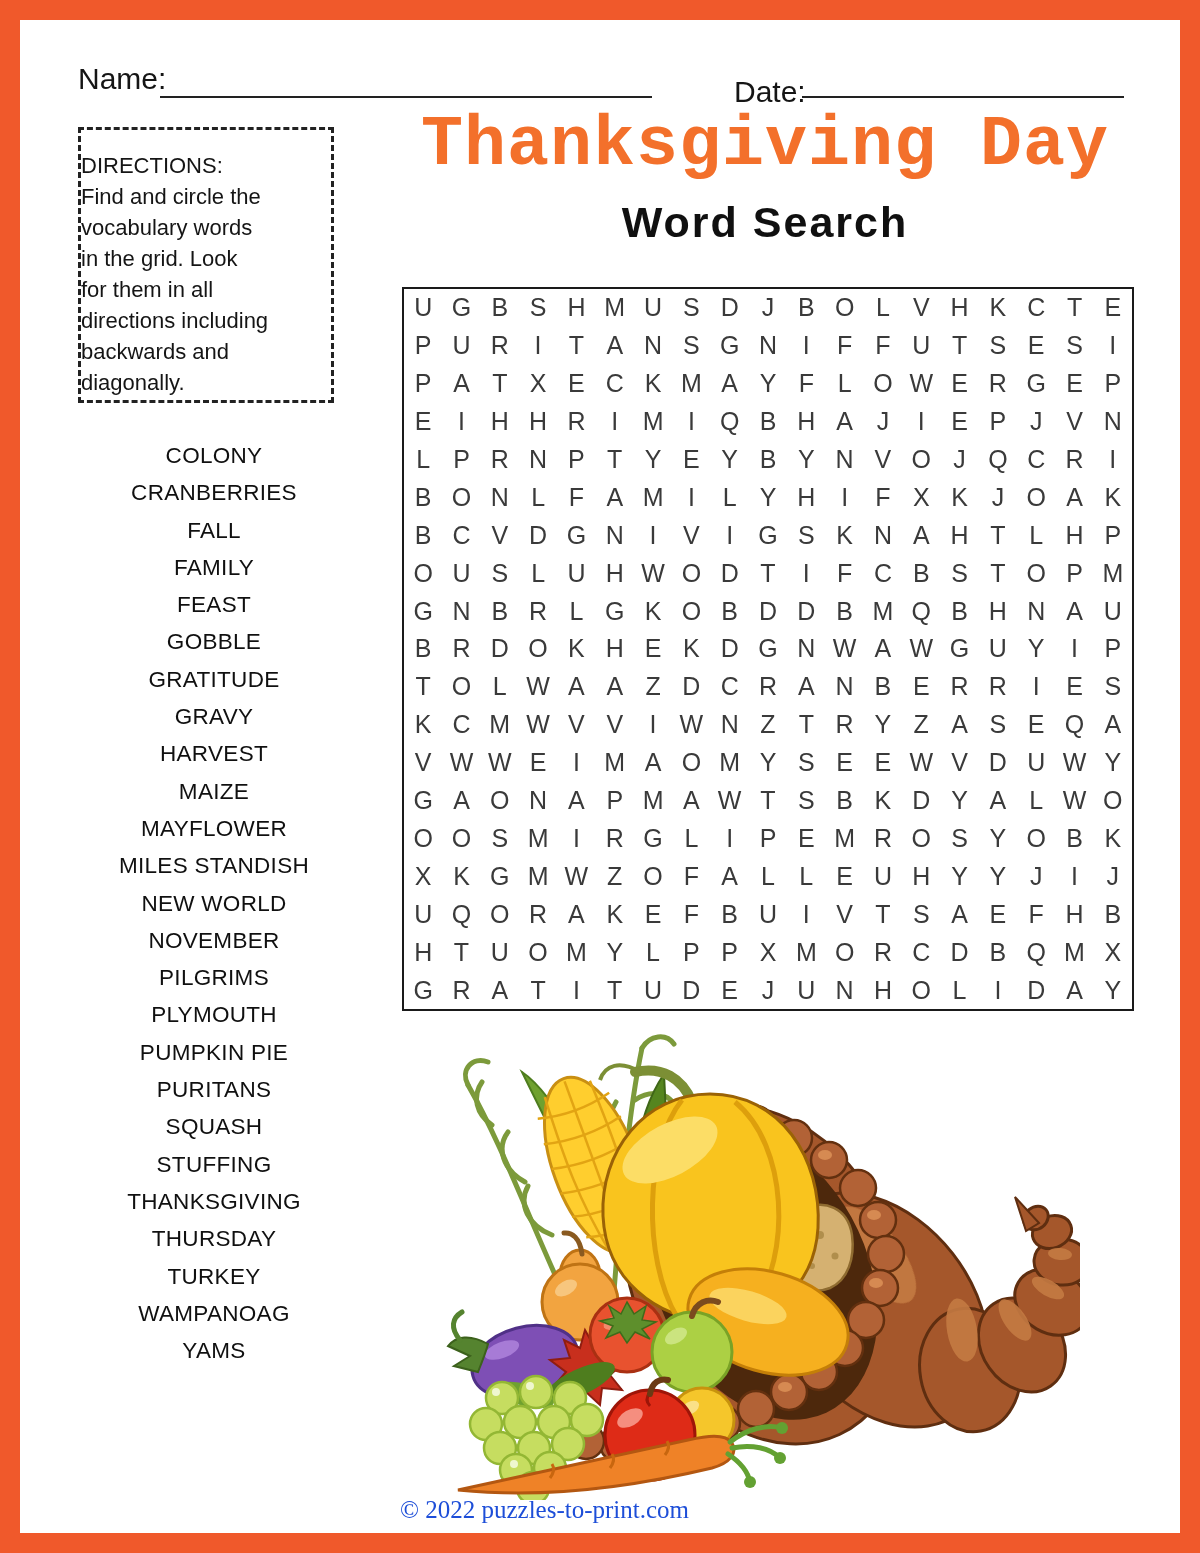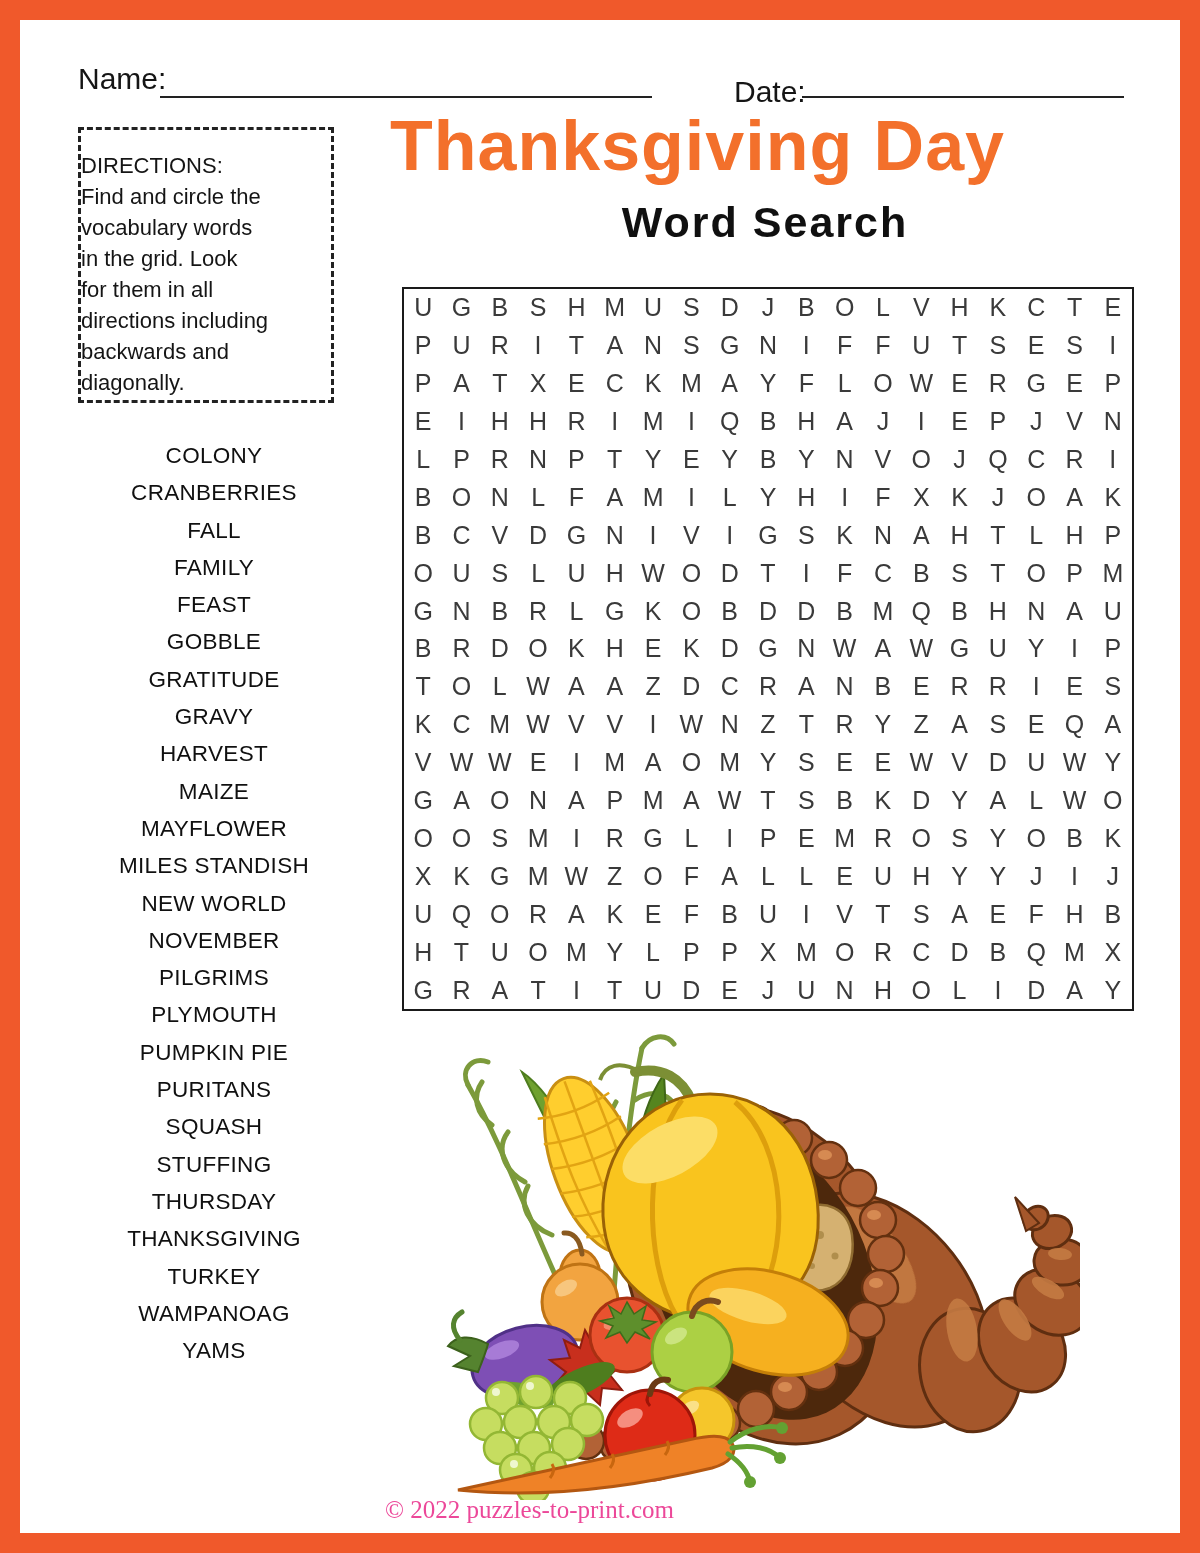--- a/index.html
+++ b/index.html
@@ -15,39 +15,39 @@
   .write-line{position:absolute;top:96px;border-bottom:2.5px solid #222;height:0;}
   .name-line{left:160px;width:492px;}
   .date-line{left:802px;width:322px;}
   .directions-box{
     position:absolute;left:78px;top:127px;width:256px;height:276px;
     border:3px dashed #222;box-sizing:border-box;
     text-align:left;padding-top:20px;
   }
   .directions-box div{font-size:22px;line-height:31px;color:#151515;}
   .page-title{
-    position:absolute;left:390px;top:106px;width:750px;text-align:left;
-    font-size:70px;font-weight:800;letter-spacing:1px;color:#F3702B;white-space:nowrap;
+    position:absolute;left:390px;top:106px;width:750px;text-align:center;
+    font-size:70px;font-weight:800;letter-spacing:1px;color:#F3702B;white-space:nowrap;font-family:Liberation Mono, monospace;
   }
   .page-subtitle{
     position:absolute;left:390px;top:198px;width:750px;text-align:center;
     font-size:43px;font-weight:600;letter-spacing:2px;color:#101010;white-space:nowrap;
   }
   .grid-box{
     position:absolute;left:402px;top:287px;width:732px;height:724px;
     border:2.5px solid #1a1a1a;box-sizing:border-box;
     display:grid;grid-template-columns:repeat(19,1fr);grid-template-rows:repeat(19,1fr);
   }
   .cell{display:flex;align-items:center;justify-content:center;font-size:25px;color:#3A3A3A;}
   .word-list{position:absolute;left:80px;top:437px;width:268px;text-align:center;}
   .word{height:37.3px;line-height:37.3px;font-size:22.5px;letter-spacing:.3px;color:#101010;white-space:nowrap;}
   .cornucopia{position:absolute;left:430px;top:1030px;width:650px;height:470px;}
   .footer{
-    position:absolute;left:1px;top:1496px;width:1057px;text-align:center;
-    font-family:"Liberation Serif",serif;font-size:25px;color:#ec4899;
+    position:absolute;left:16px;top:1496px;width:1057px;text-align:center;
+    font-family:"Liberation Serif",serif;font-size:25px;color:#1d4ed8;
   }
 </style>
 </head>
 <body>
 
 <div class="page" style="background: rgb(255, 255, 255);">
   <div class="frame" style="border-color: rgb(240, 89, 43);"></div>
 
   <div class="hdr-label name-label">Name:</div>
   <div class="write-line name-line"></div>
@@ -446,22 +446,22 @@
       <div class="word">MAYFLOWER</div>
       <div class="word">MILES STANDISH</div>
       <div class="word">NEW WORLD</div>
       <div class="word">NOVEMBER</div>
       <div class="word">PILGRIMS</div>
       <div class="word">PLYMOUTH</div>
       <div class="word">PUMPKIN PIE</div>
       <div class="word">PURITANS</div>
       <div class="word">SQUASH</div>
       <div class="word">STUFFING</div>
+      <div class="word">THANKSGIVING</div>
       <div class="word">THURSDAY</div>
-      <div class="word">THANKSGIVING</div>
       <div class="word">TURKEY</div>
       <div class="word">WAMPANOAG</div>
       <div class="word">YAMS</div>
     </div>
 
   <svg class="cornucopia" viewBox="0 0 650 470" xmlns="http://www.w3.org/2000/svg">
 
     <g stroke="#7C9A3B" stroke-width="5" fill="none" stroke-linecap="round">
       <path d="M148,295 C105,205 75,120 38,55"></path>
       <path d="M38,55 C30,40 42,26 58,32"></path>

